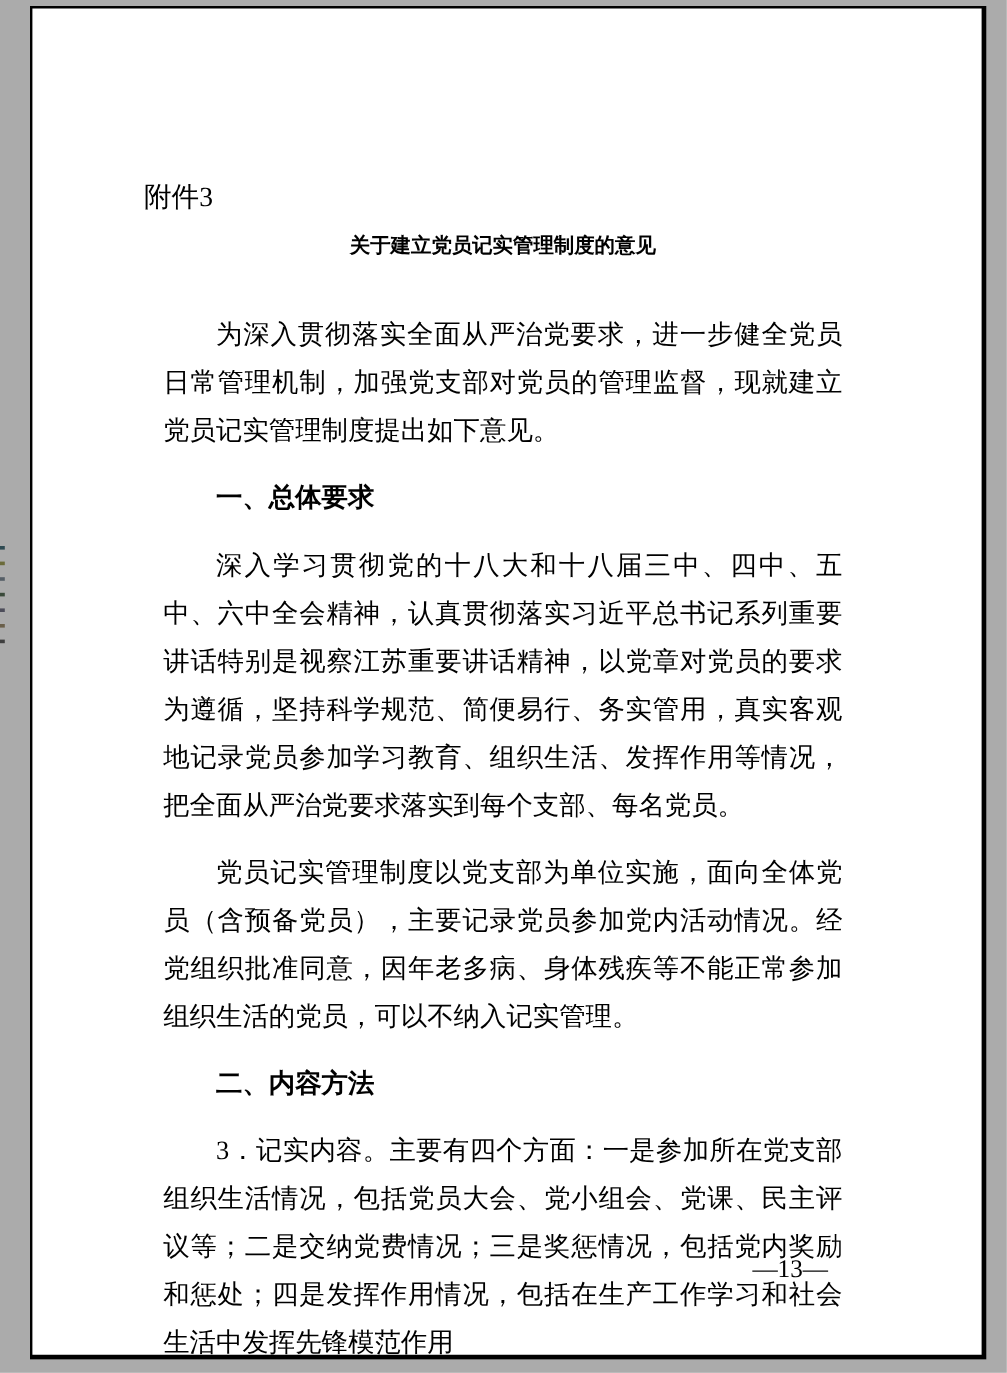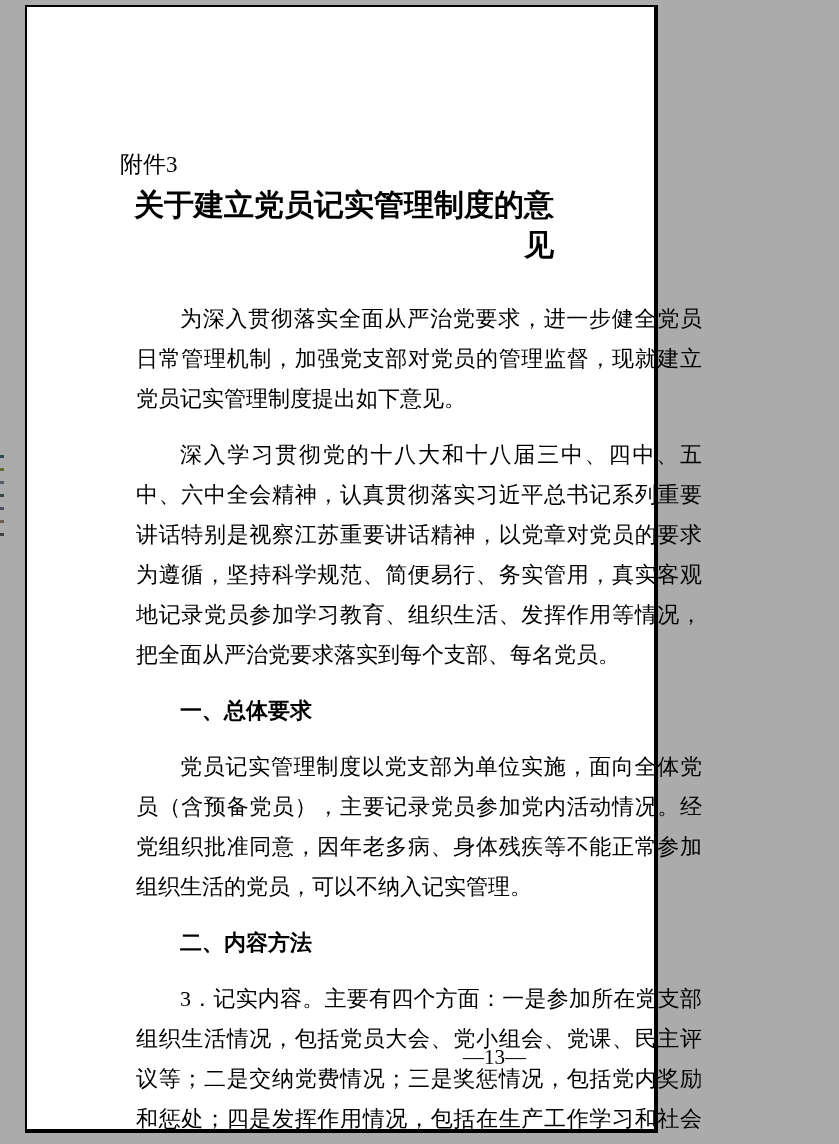--- a/index.html
+++ b/index.html
@@ -13,39 +13,39 @@
     position: relative;
     overflow: hidden;
     font-family: "Liberation Serif", "DejaVu Serif", serif;
     color: #000000;
   }
   
   .page {
     position: absolute;
     left: 25px;
     top: 5px;
-    width: 633px;
+    width: 797px;
     height: 1128px;
     box-sizing: border-box;
     background: #ffffff;
     border: 2px solid #000000;
     border-right-width: 4px;
     border-bottom-width: 4px;
     padding: 138px 100px 0 93px;
   }
   .attachment-label {
     font-size: 23px;
     line-height: 40px;
     text-align: left;
   }
   .doc-title {
-    font-size: 30px;
+    font-size: 17px;
     font-weight: bold;
     line-height: 40px;
-    text-align: right;
+    text-align: center;
     margin: 0 0 34px 0;
     letter-spacing: 0px;
     font-family: "Liberation Serif", "DejaVu Serif", serif;
   }
   .doc-body {
     width: 598px;
   }
   .para {
     margin: 16px;
     font-size: 22px;
@@ -94,22 +94,22 @@
 </head>
 <body>
 
 <div class="page">
   <div class="attachment-label">附件3</div>
 
   <div class="doc-title">关于建立党员记实管理制度的意见</div>
 
   <div class="doc-body">
       <div class="para body">为深入贯彻落实全面从严治党要求，进一步健全党员日常管理机制，加强党支部对党员的管理监督，现就建立党员记实管理制度提出如下意见。</div>
+      <div class="para heading">一、总体要求</div>
       <div class="para body">深入学习贯彻党的十八大和十八届三中、四中、五中、六中全会精神，认真贯彻落实习近平总书记系列重要讲话特别是视察江苏重要讲话精神，以党章对党员的要求为遵循，坚持科学规范、简便易行、务实管用，真实客观地记录党员参加学习教育、组织生活、发挥作用等情况，把全面从严治党要求落实到每个支部、每名党员。</div>
-      <div class="para heading">一、总体要求</div>
       <div class="para body">党员记实管理制度以党支部为单位实施，面向全体党员（含预备党员），主要记录党员参加党内活动情况。经党组织批准同意，因年老多病、身体残疾等不能正常参加组织生活的党员，可以不纳入记实管理。</div>
       <div class="para heading">二、内容方法</div>
       <div class="para body">3．记实内容。主要有四个方面：一是参加所在党支部组织生活情况，包括党员大会、党小组会、党课、民主评议等；二是交纳党费情况；三是奖惩情况，包括党内奖励和惩处；四是发挥作用情况，包括在生产工作学习和社会生活中发挥先锋模范作用</div>
     </div>
 
   <div class="page-number">—13—</div>
 </div>
 
 <div class="edge-artifacts">
   <div class="mark m1"></div>

